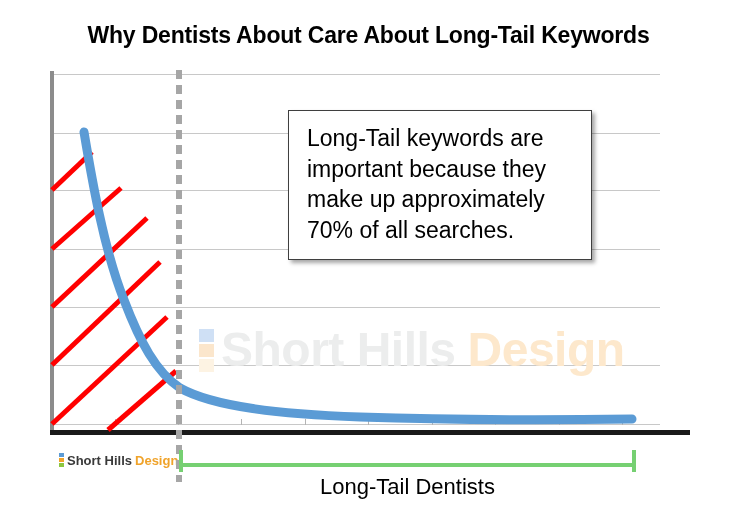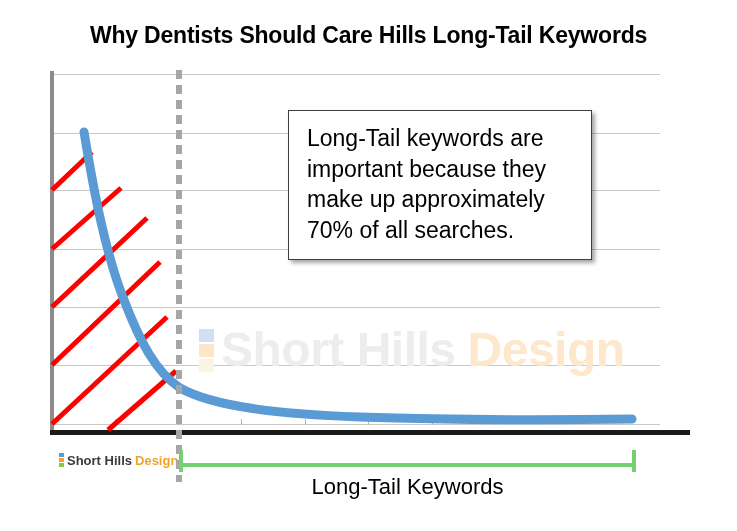--- a/index.html
+++ b/index.html
@@ -216,21 +216,21 @@
     font-family: "Liberation Sans", sans-serif;
     font-size: 22px;
     color: #000000;
   }
 </style>
 </head>
 <body>
 
 <div id="page">
 
-  <div id="chart-title">Why Dentists Should Care Hills Long-Tail Keywords</div>
+  <div id="chart-title">Why Dentists About Care About Long-Tail Keywords</div>
 
   <div id="plot">
     <div class="gridline" style="top:74px;"></div>
     <div class="gridline" style="top:133px;"></div>
     <div class="gridline" style="top:190px;"></div>
     <div class="gridline" style="top:249px;"></div>
     <div class="gridline" style="top:307px;"></div>
     <div class="gridline" style="top:365px;"></div>
     <div class="gridline" style="top:424px;"></div>
 
@@ -289,15 +289,15 @@
     </span>
     <span class="brand-text" id="brand-short">Short Hills</span>
     <span class="brand-text" id="brand-design">Design</span>
   </div>
 
   <div id="divider-line"></div>
 
   <div id="bracket-cap-left" class="bracket-cap"></div>
   <div id="bracket-bar"></div>
   <div id="bracket-cap-right" class="bracket-cap"></div>
-  <div id="bracket-label">Long-Tail Keywords</div>
+  <div id="bracket-label">Long-Tail Dentists</div>
 
 </div>
 
 </body></html>

